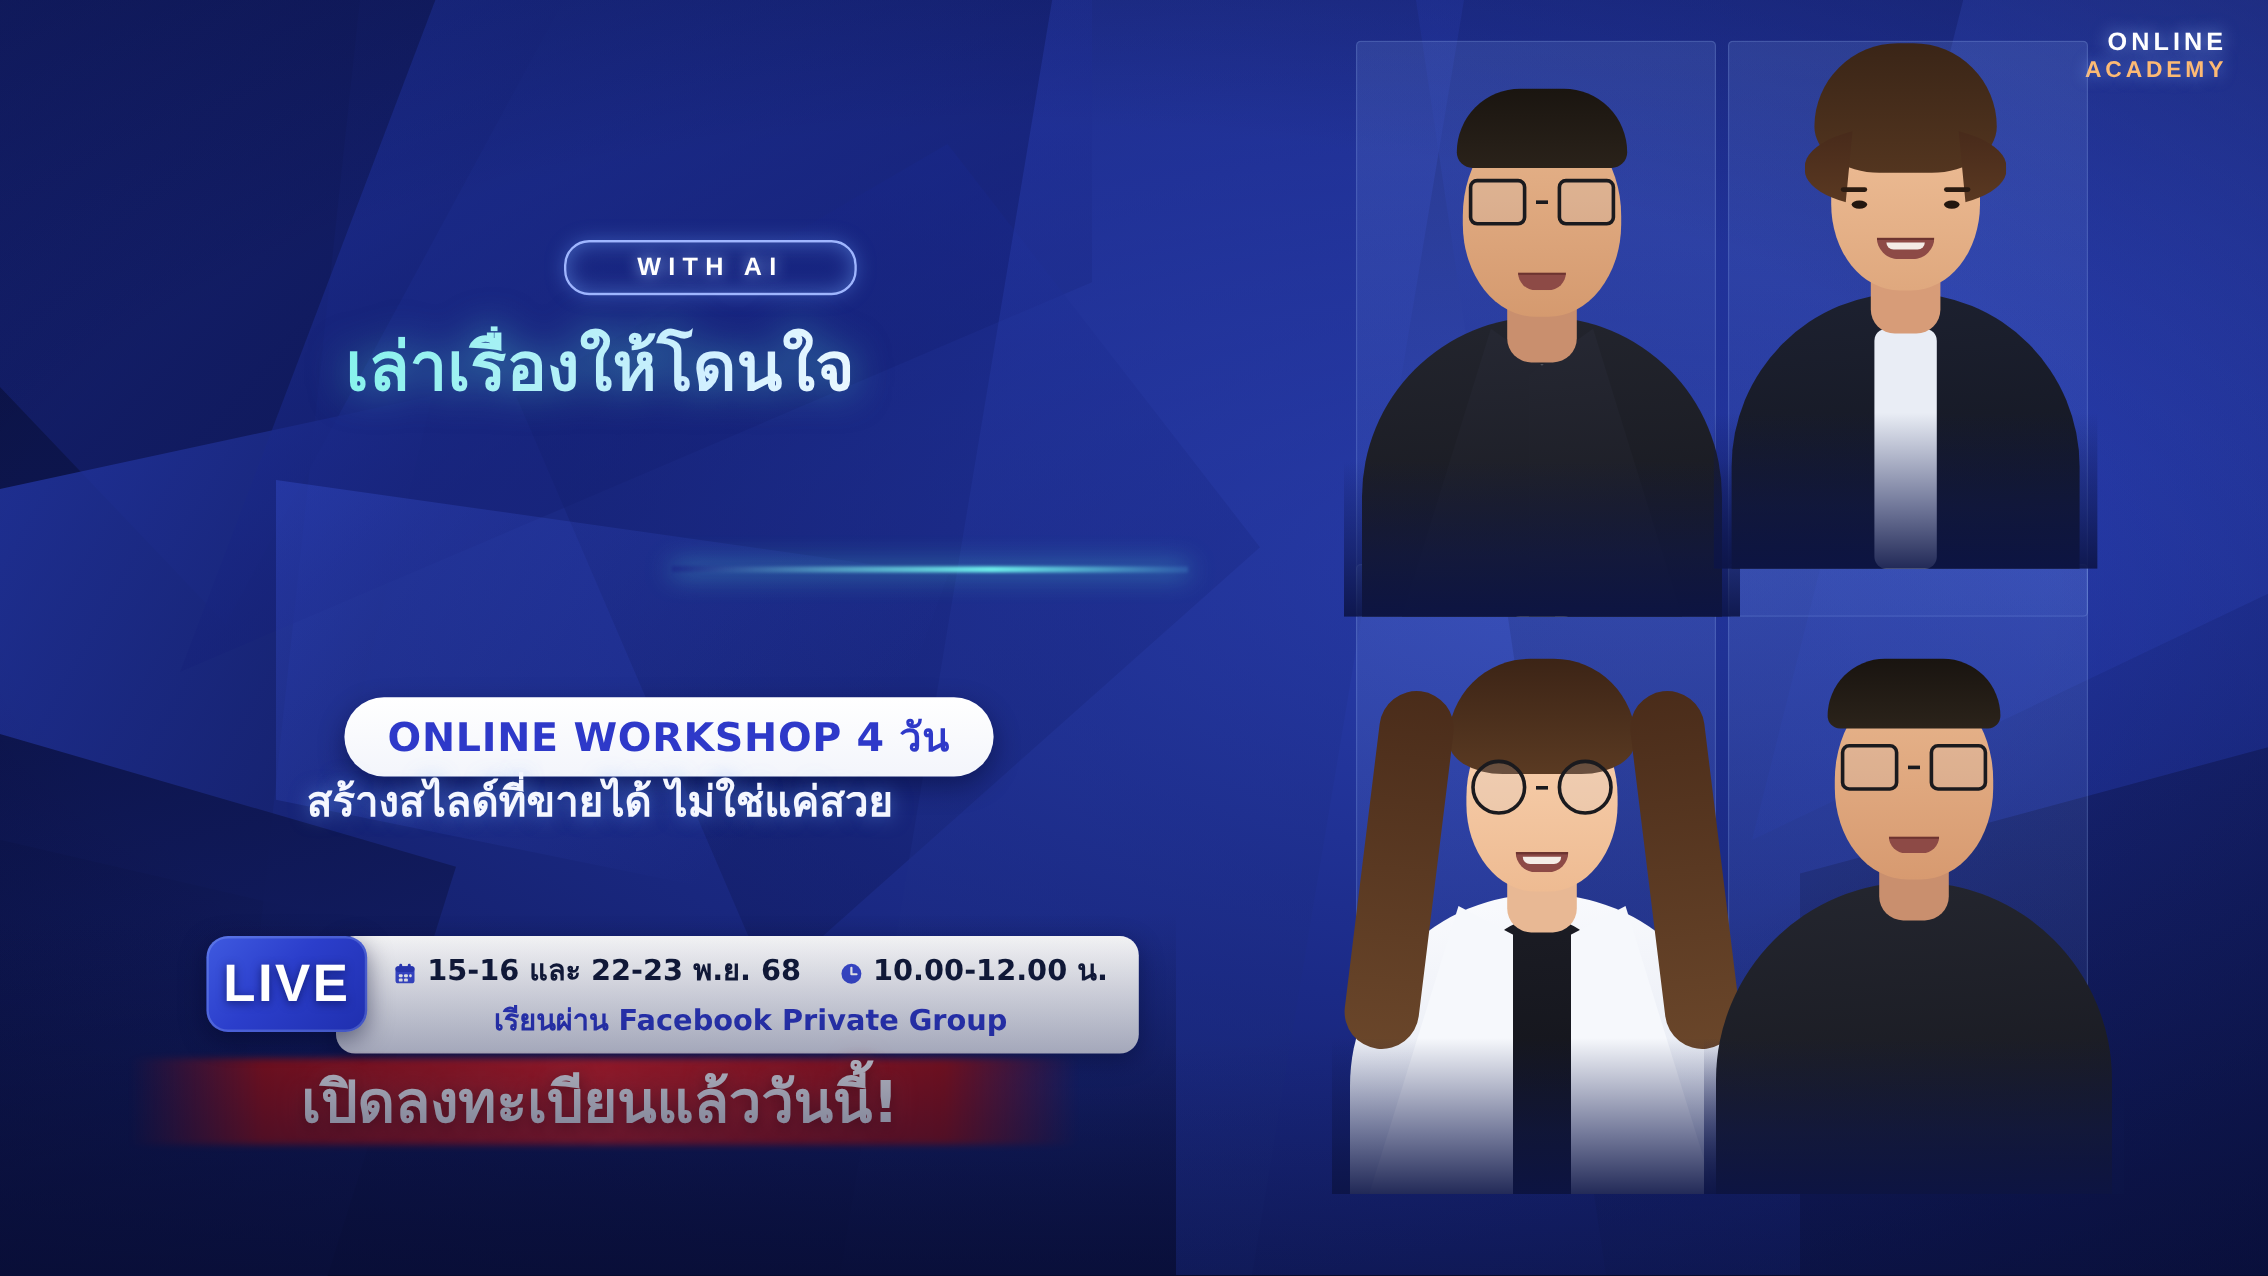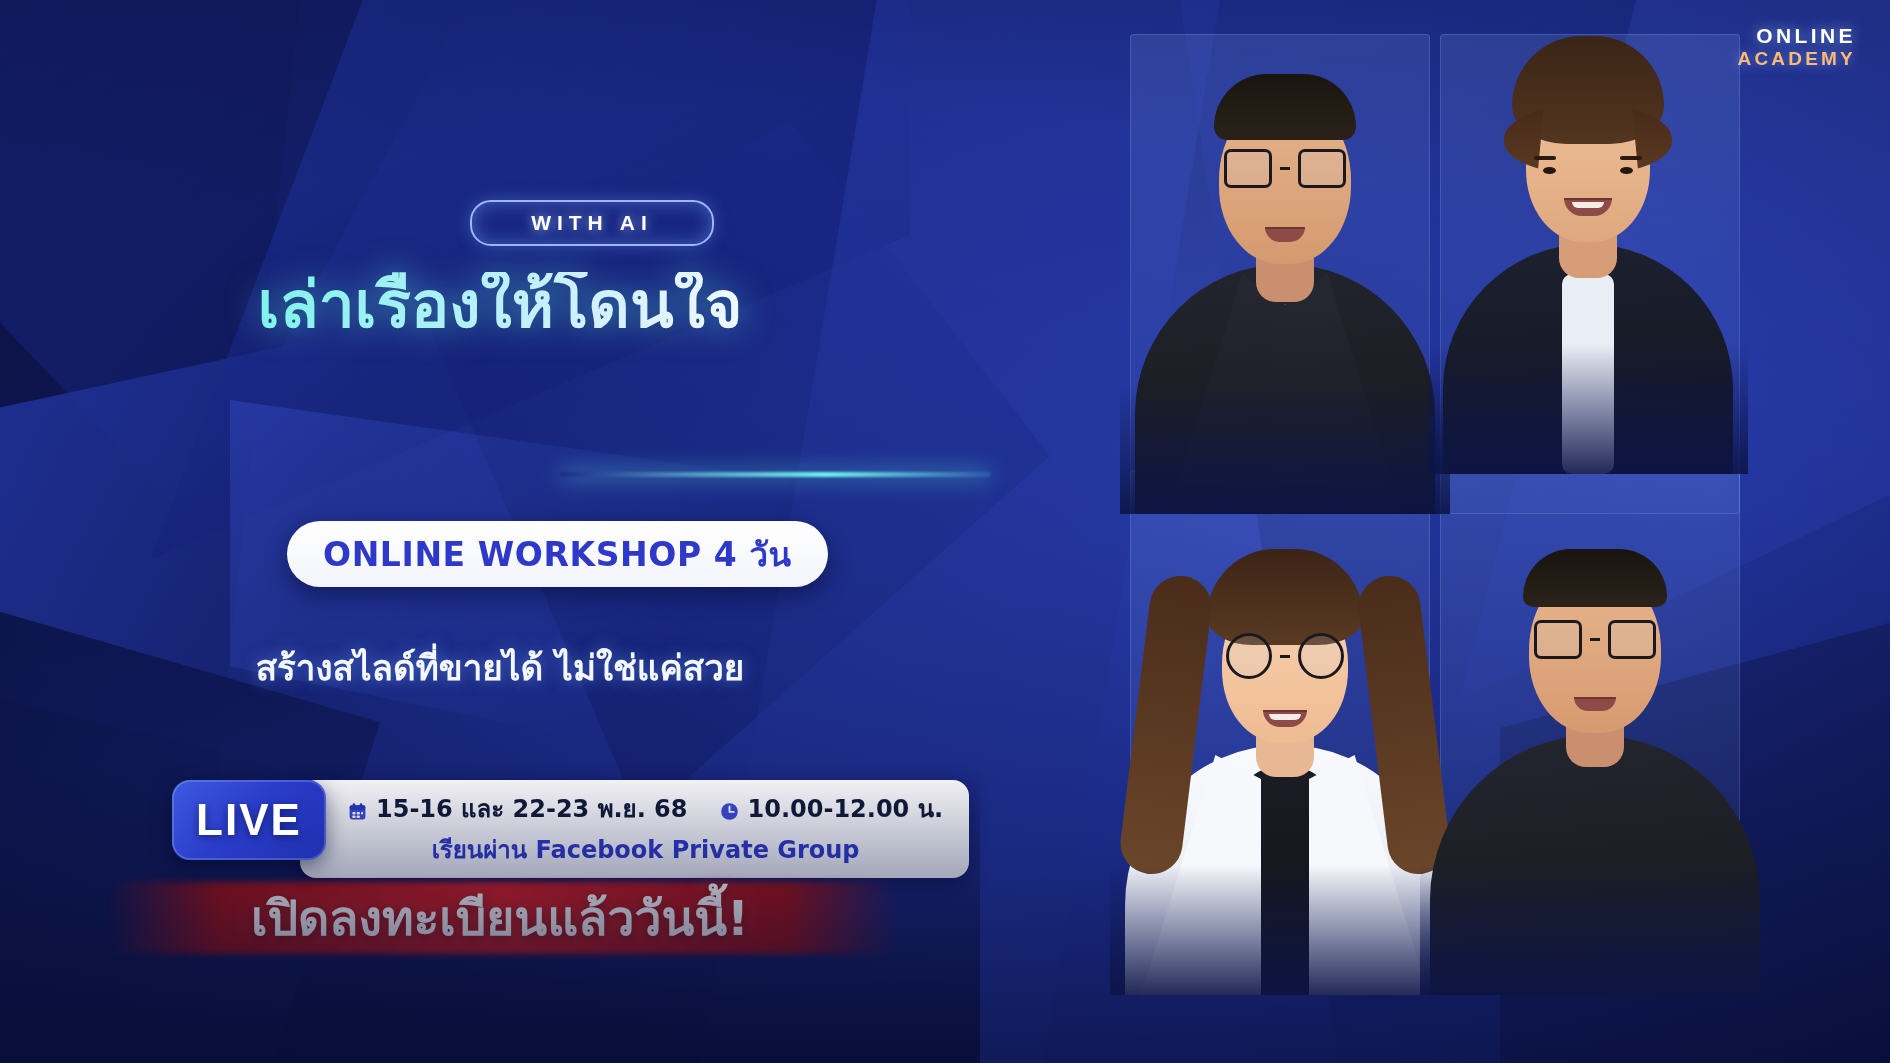--- a/index.html
+++ b/index.html
@@ -75,54 +75,54 @@
 
   .withai{position:absolute;left:470px;top:200px;
       width:240px;height:42px;border:2px solid #9fb6ff;border-radius:21px;
       display:flex;align-items:center;justify-content:center;
       box-shadow:0 0 18px rgba(120,170,255,.45) inset,0 0 16px rgba(110,160,255,.35);}
   .withai span{font-size:21px;letter-spacing:6px;font-weight:600;color:#fff;
       text-shadow:0 0 12px rgba(160,200,255,.9);}
 
   .head{position:absolute;left:0;top:272px;width:1000px;text-align:center;}
   .head .h1,.head .h2{
-      font-size:64px;font-weight:700;line-height:1.2;white-space:nowrap;
-      font-family:Liberation Mono, monospace;}
+      font-size:56px;font-weight:700;line-height:1.2;white-space:nowrap;
+      font-family:Liberation Sans, sans-serif;}
   .head .h1{
       background:linear-gradient(100deg,#5df0e6 0%,#7ff3ea 26%,#cfefff 58%,#ffffff 82%);
       -webkit-background-clip:text;background-clip:text;color:transparent;
       filter:drop-shadow(0 0 16px rgba(90,230,220,.55));}
   .head .h2{margin-top:4px;color:#fff;
       filter:drop-shadow(0 0 14px rgba(120,180,255,.5));}
   .head .h2 .ai{
       background:linear-gradient(95deg,#ffffff 0%,#b9f4ef 30%,#5bece2 70%,#46e3da 100%);
       -webkit-background-clip:text;background-clip:text;color:transparent;}
 
   .glowline{position:absolute;left:560px;top:472px;width:430px;height:5px;
       background:linear-gradient(90deg,rgba(90,230,230,0) 0%,rgba(120,235,235,.55) 30%,
                  #6ef0ec 62%,rgba(90,210,235,.25) 100%);
       filter:blur(1.2px);
       box-shadow:0 0 22px rgba(90,235,230,.85);}
 
-  .pill{position:absolute;left:287px;top:521px;
+  .pill{position:absolute;left:287px;top:581px;
       height:66px;padding:0 36px;border-radius:33px;
       background:linear-gradient(180deg,#ffffff 0%,#f3f5fb 100%);
       display:flex;align-items:center;justify-content:center;
       box-shadow:0 8px 22px rgba(2,6,40,.45);}
   .pill span{font-size:33px;font-weight:700;letter-spacing:.6px;color:#2e39c9;
       white-space:nowrap;font-family:"DejaVu Sans","Liberation Sans",sans-serif;}
 
   .sub{position:absolute;left:0;top:640px;width:1000px;text-align:center;
       font-size:35px;font-weight:700;color:#f4f7ff;
       font-family:"DejaVu Sans","Liberation Sans",sans-serif;
       text-shadow:0 0 16px rgba(110,170,255,.55);white-space:nowrap;}
 
   
   .liverow{position:absolute;left:172px;top:780px;display:flex;align-items:stretch;}
-  .livebadge{width:154px;height:80px;border-radius:18px;
+  .livebadge{width:134px;height:80px;border-radius:18px;
       background:linear-gradient(135deg,#3f5ae0 0%,#2b3ecb 45%,#1f2fae 100%);
       display:flex;align-items:center;justify-content:center;
       box-shadow:0 6px 20px rgba(2,6,40,.5),0 0 0 2px rgba(170,200,255,.25) inset;
       position:relative;z-index:3;}
   .livebadge span{font-size:44px;font-weight:700;letter-spacing:2px;color:#fff;
       text-shadow:0 2px 8px rgba(0,10,60,.6);}
   .infobox{margin-left:-26px;padding:9px 26px 9px 48px;border-radius:16px;
       background:linear-gradient(180deg,#ffffff 0%,#eef1fa 100%);
       display:flex;flex-direction:column;justify-content:center;
       box-shadow:0 6px 20px rgba(2,6,40,.42);min-width:530px;}

